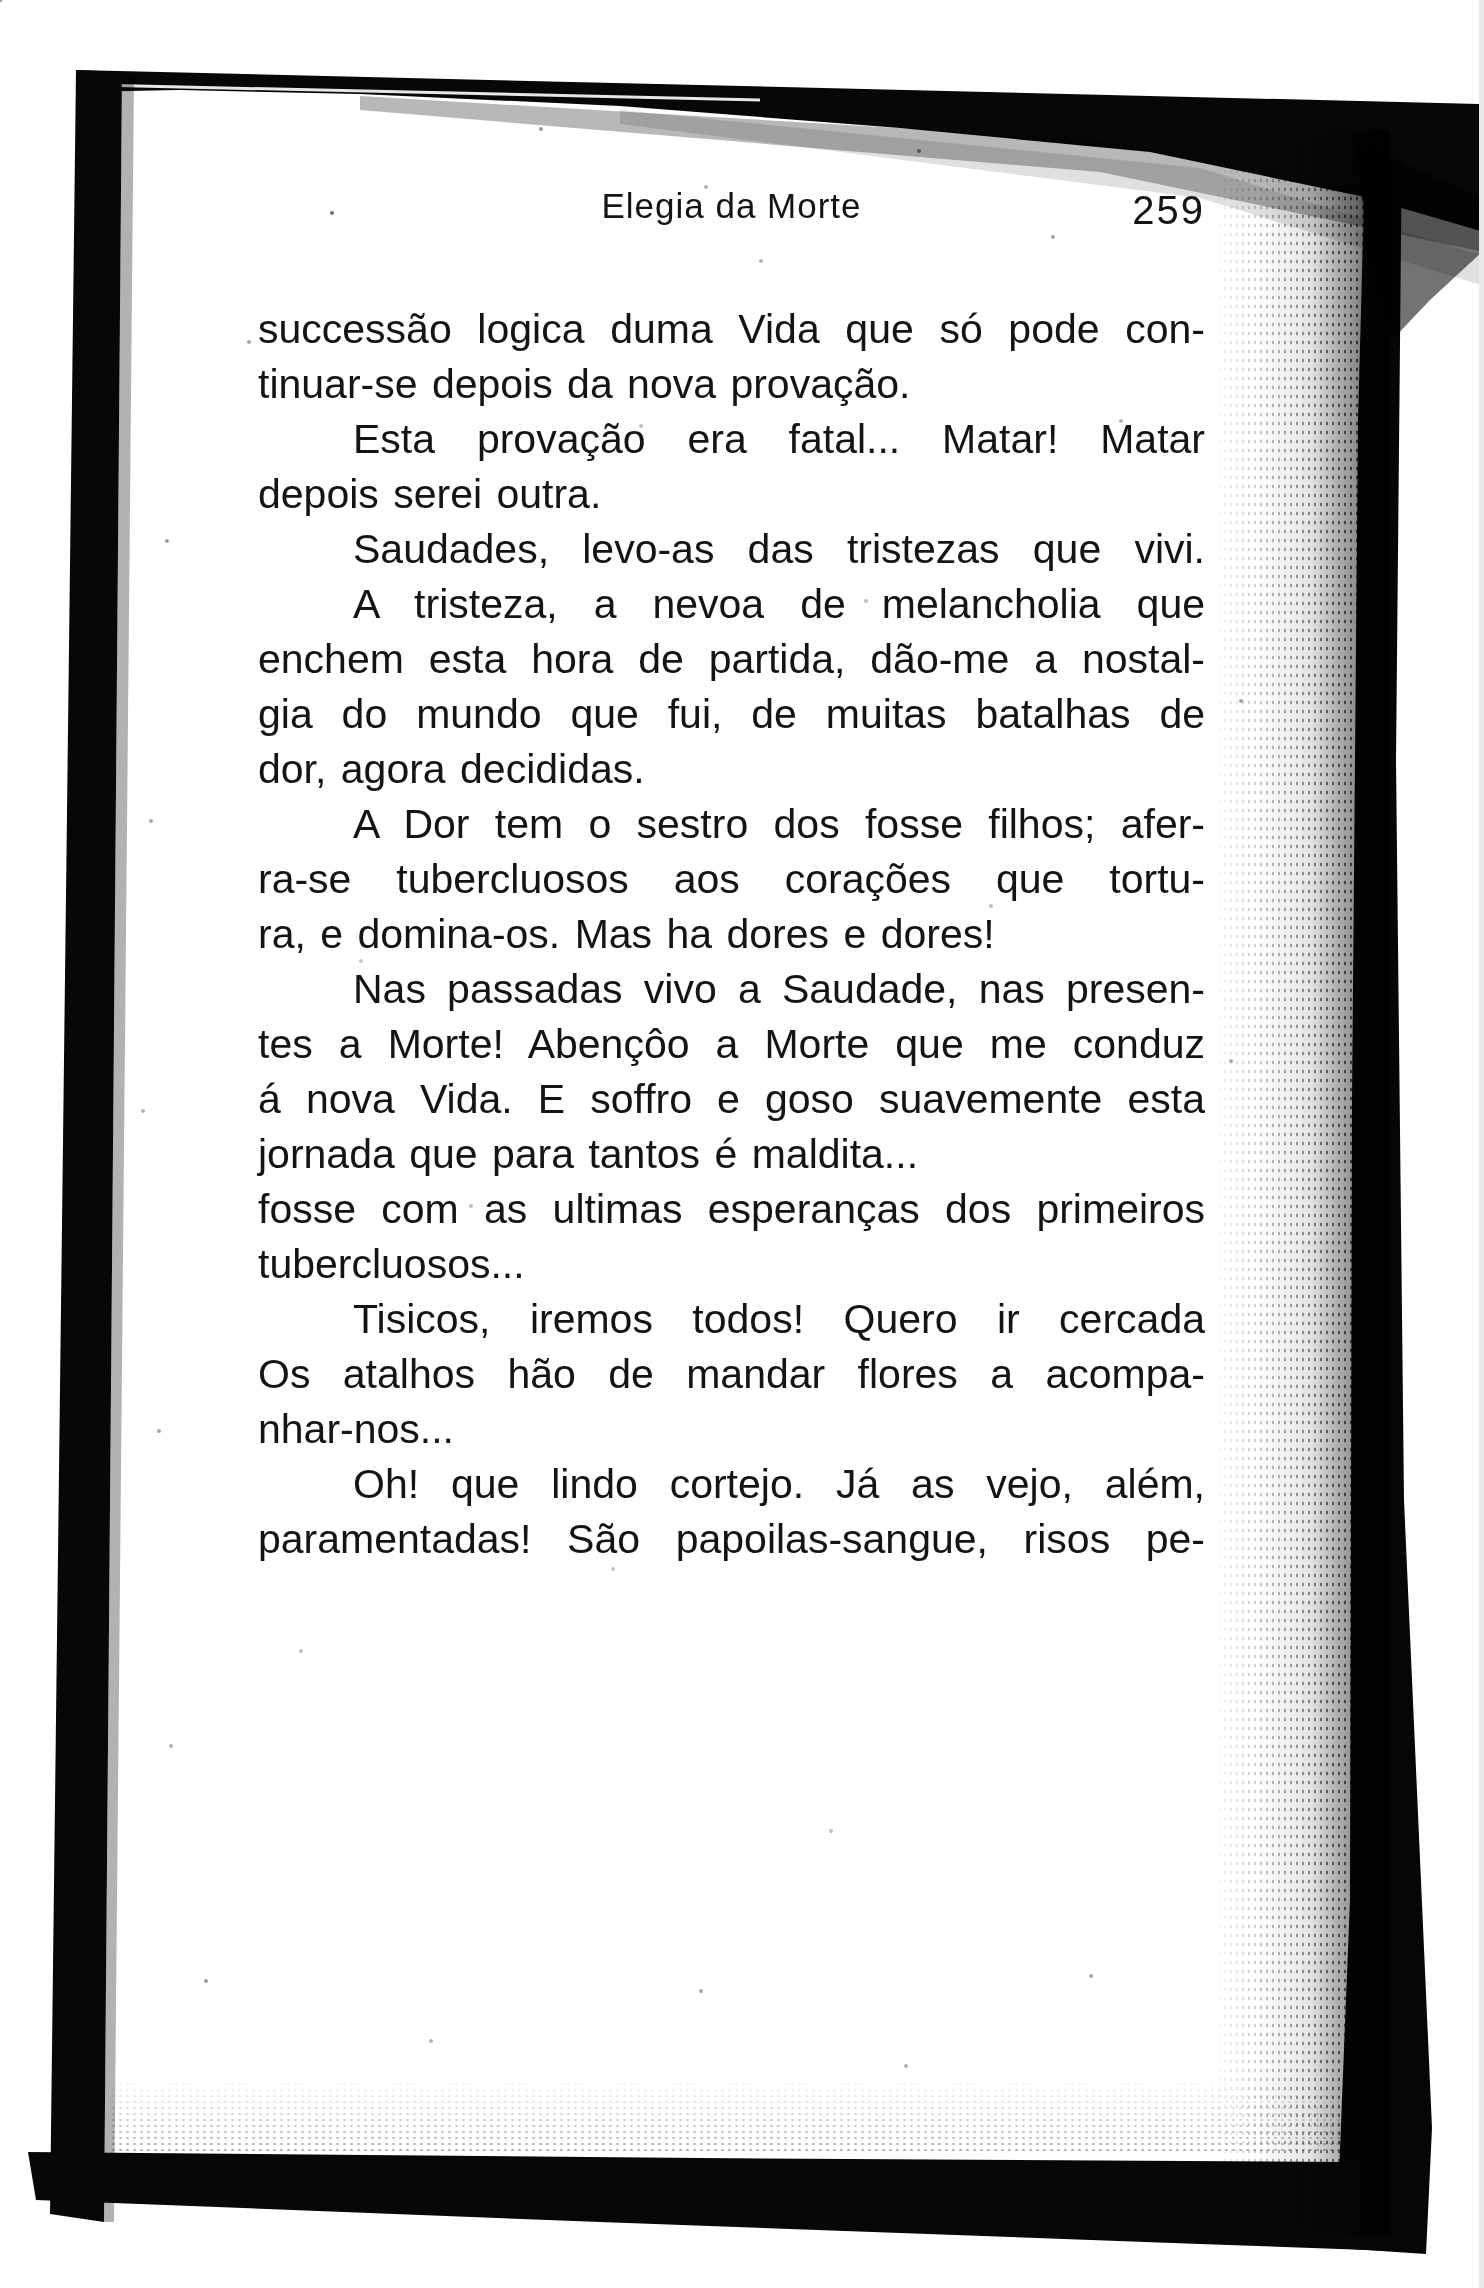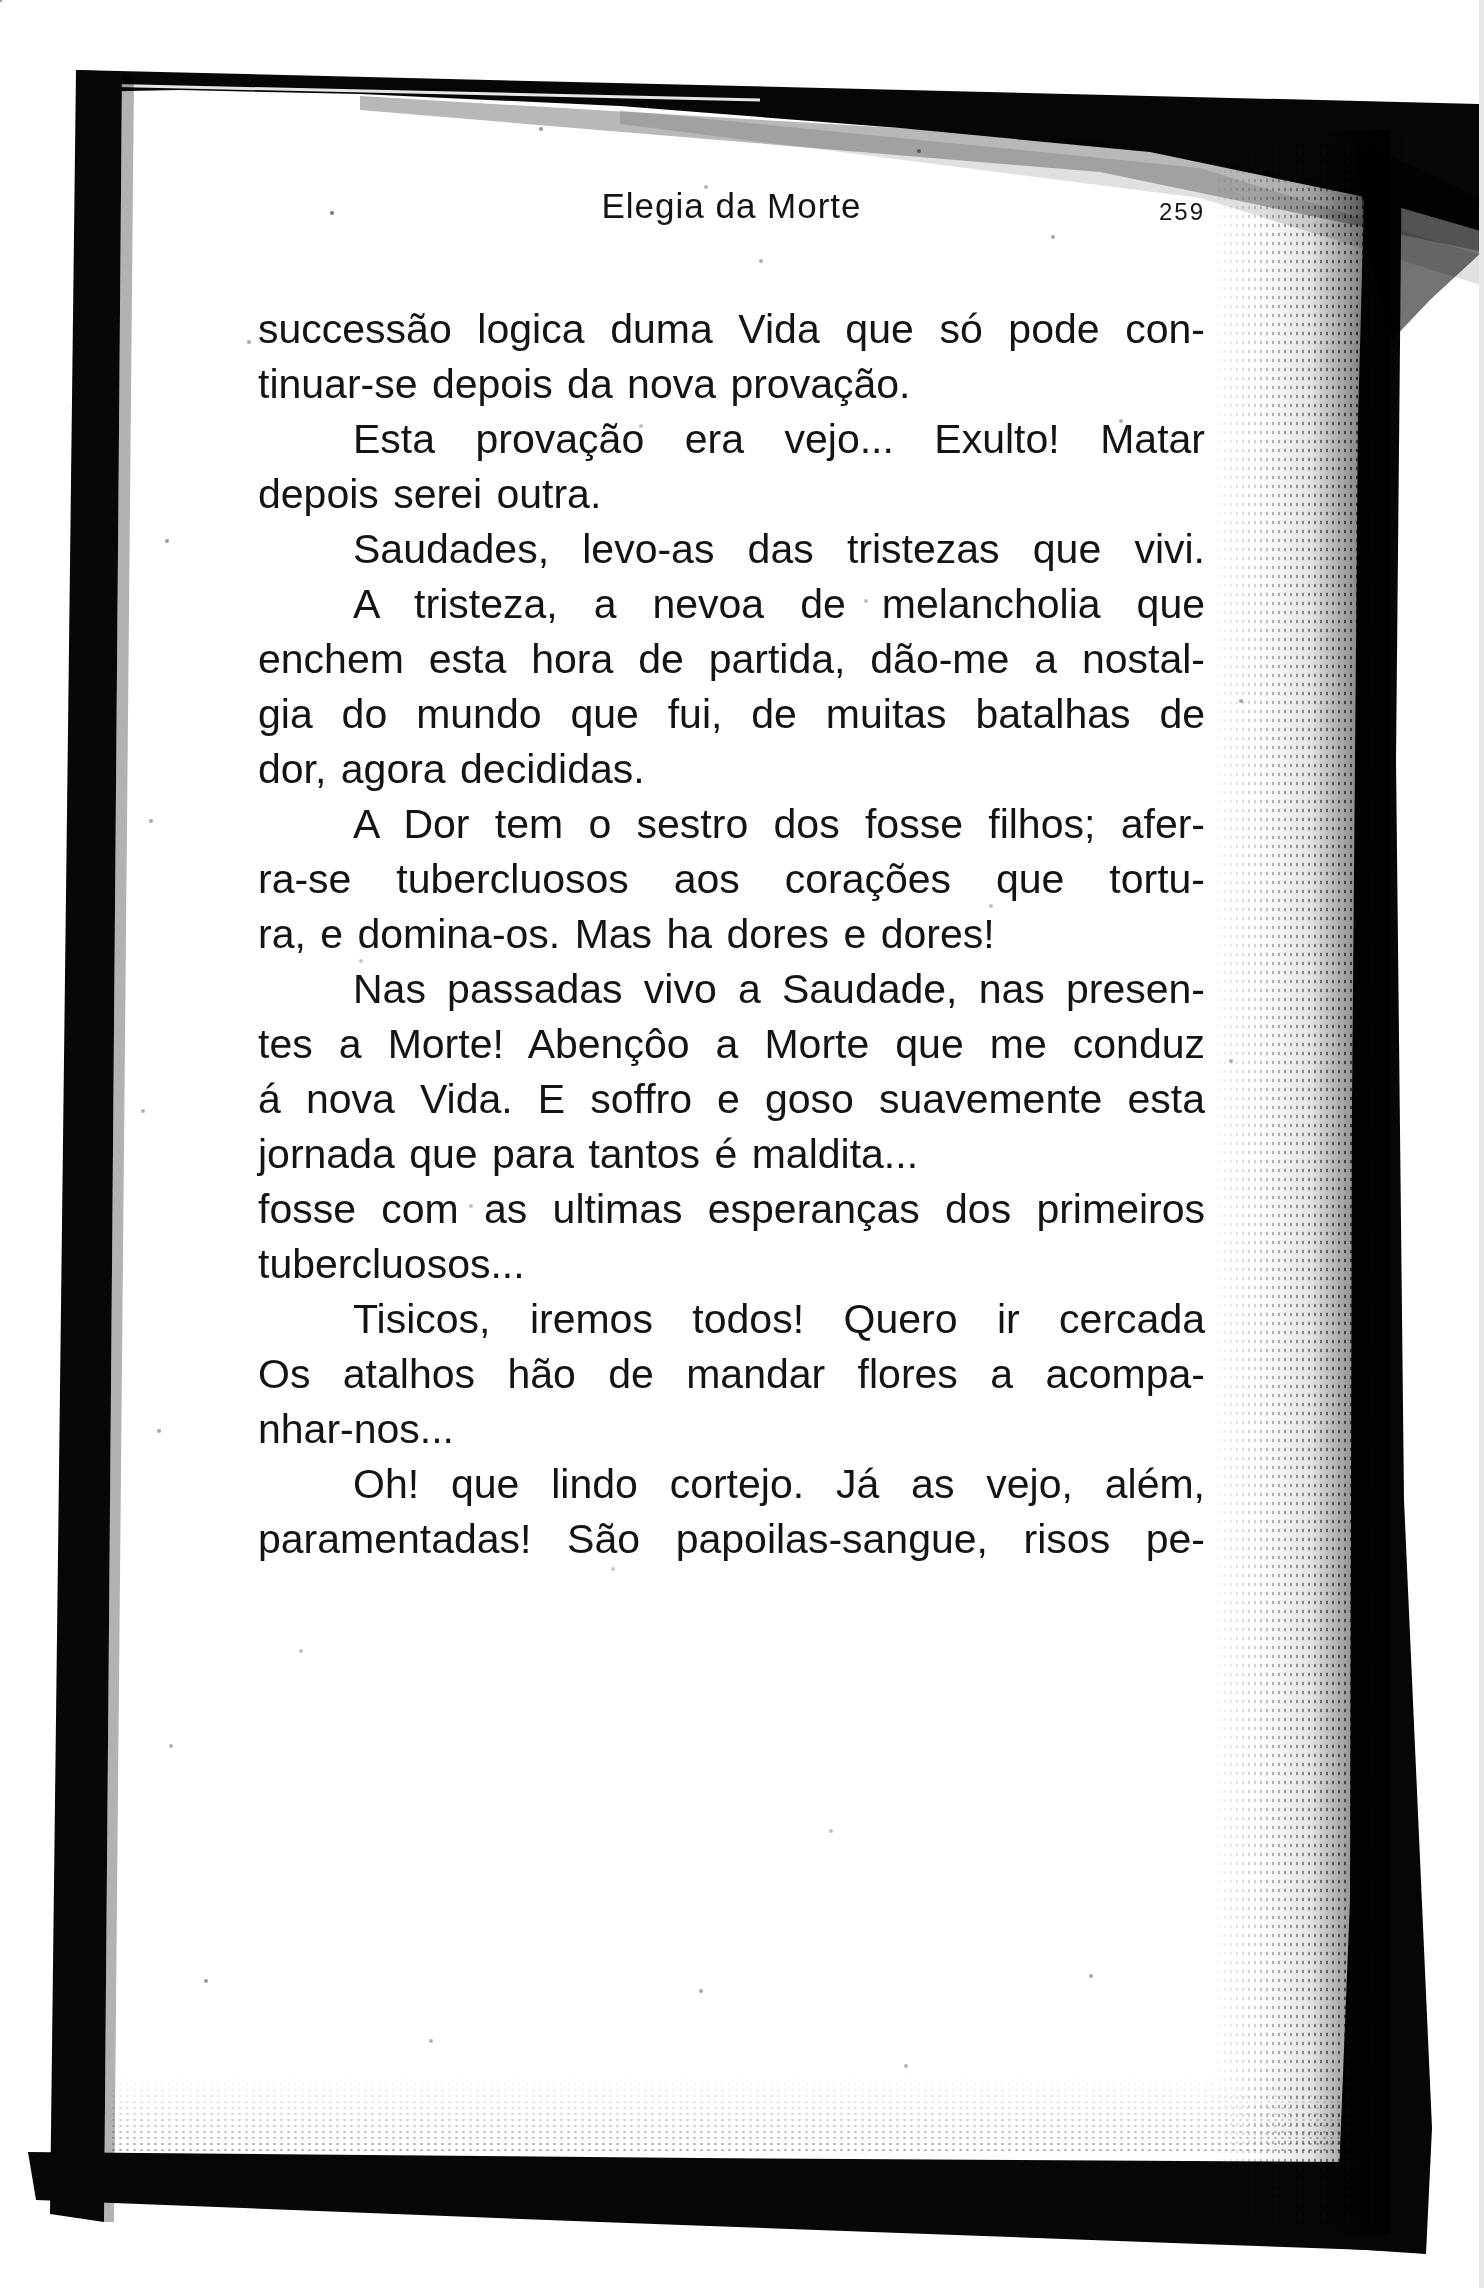--- a/index.html
+++ b/index.html
@@ -54,21 +54,21 @@
       470px 1205px 0 1px rgba(0,0,0,.25), 300px 1650px 0 1px rgba(0,0,0,.25),
       830px 1830px 0 1px rgba(0,0,0,.25), 612px 1568px 0 1px rgba(0,0,0,.22),
       1010px 1320px 0 1px rgba(0,0,0,.22), 360px 960px 0 1px rgba(0,0,0,.22);
     background:rgba(0,0,0,.5);
   }
   .running-header{
     position:absolute;left:258px;top:186px;width:947px;height:50px;
     font-size:35px;letter-spacing:1px;
   }
   .title{text-align:center;}
-  .pagenum{position:absolute;right:0;top:12px;font-size:24px;letter-spacing:2px;}
+  .pagenum{position:absolute;right:0;top:2px;font-size:40px;letter-spacing:2px;}
   .body-text{
     position:absolute;left:258px;top:302px;width:947px;
     font-size:41px;line-height:55px;word-spacing:3px;
   }
   .line{text-align:justify;text-align-last:justify;}
   .line.end{text-align-last:left;}
   .line.indent{text-indent:95px;}
 </style>
 </head>
 <body>
@@ -103,21 +103,21 @@
     <div class="title">Elegia da Morte</div>
     <div class="pagenum">259</div>
   </div>
 
   <div class="body-text">
       <div>
         <div class="line">successão logica duma Vida que só pode con-</div>
         <div class="line end">tinuar-se depois da nova provação.</div>
       </div>
       <div>
-        <div class="line indent">Esta provação era vejo... Exulto! Matar</div>
+        <div class="line indent">Esta provação era fatal... Matar! Matar</div>
         <div class="line end">depois serei outra.</div>
       </div>
       <div>
         <div class="line indent">Saudades, levo-as das tristezas que vivi.</div>
       </div>
       <div>
         <div class="line indent">A tristeza, a nevoa de melancholia que</div>
         <div class="line">enchem esta hora de partida, dão-me a nostal-</div>
         <div class="line">gia do mundo que fui, de muitas batalhas de</div>
         <div class="line end">dor, agora decididas.</div>

